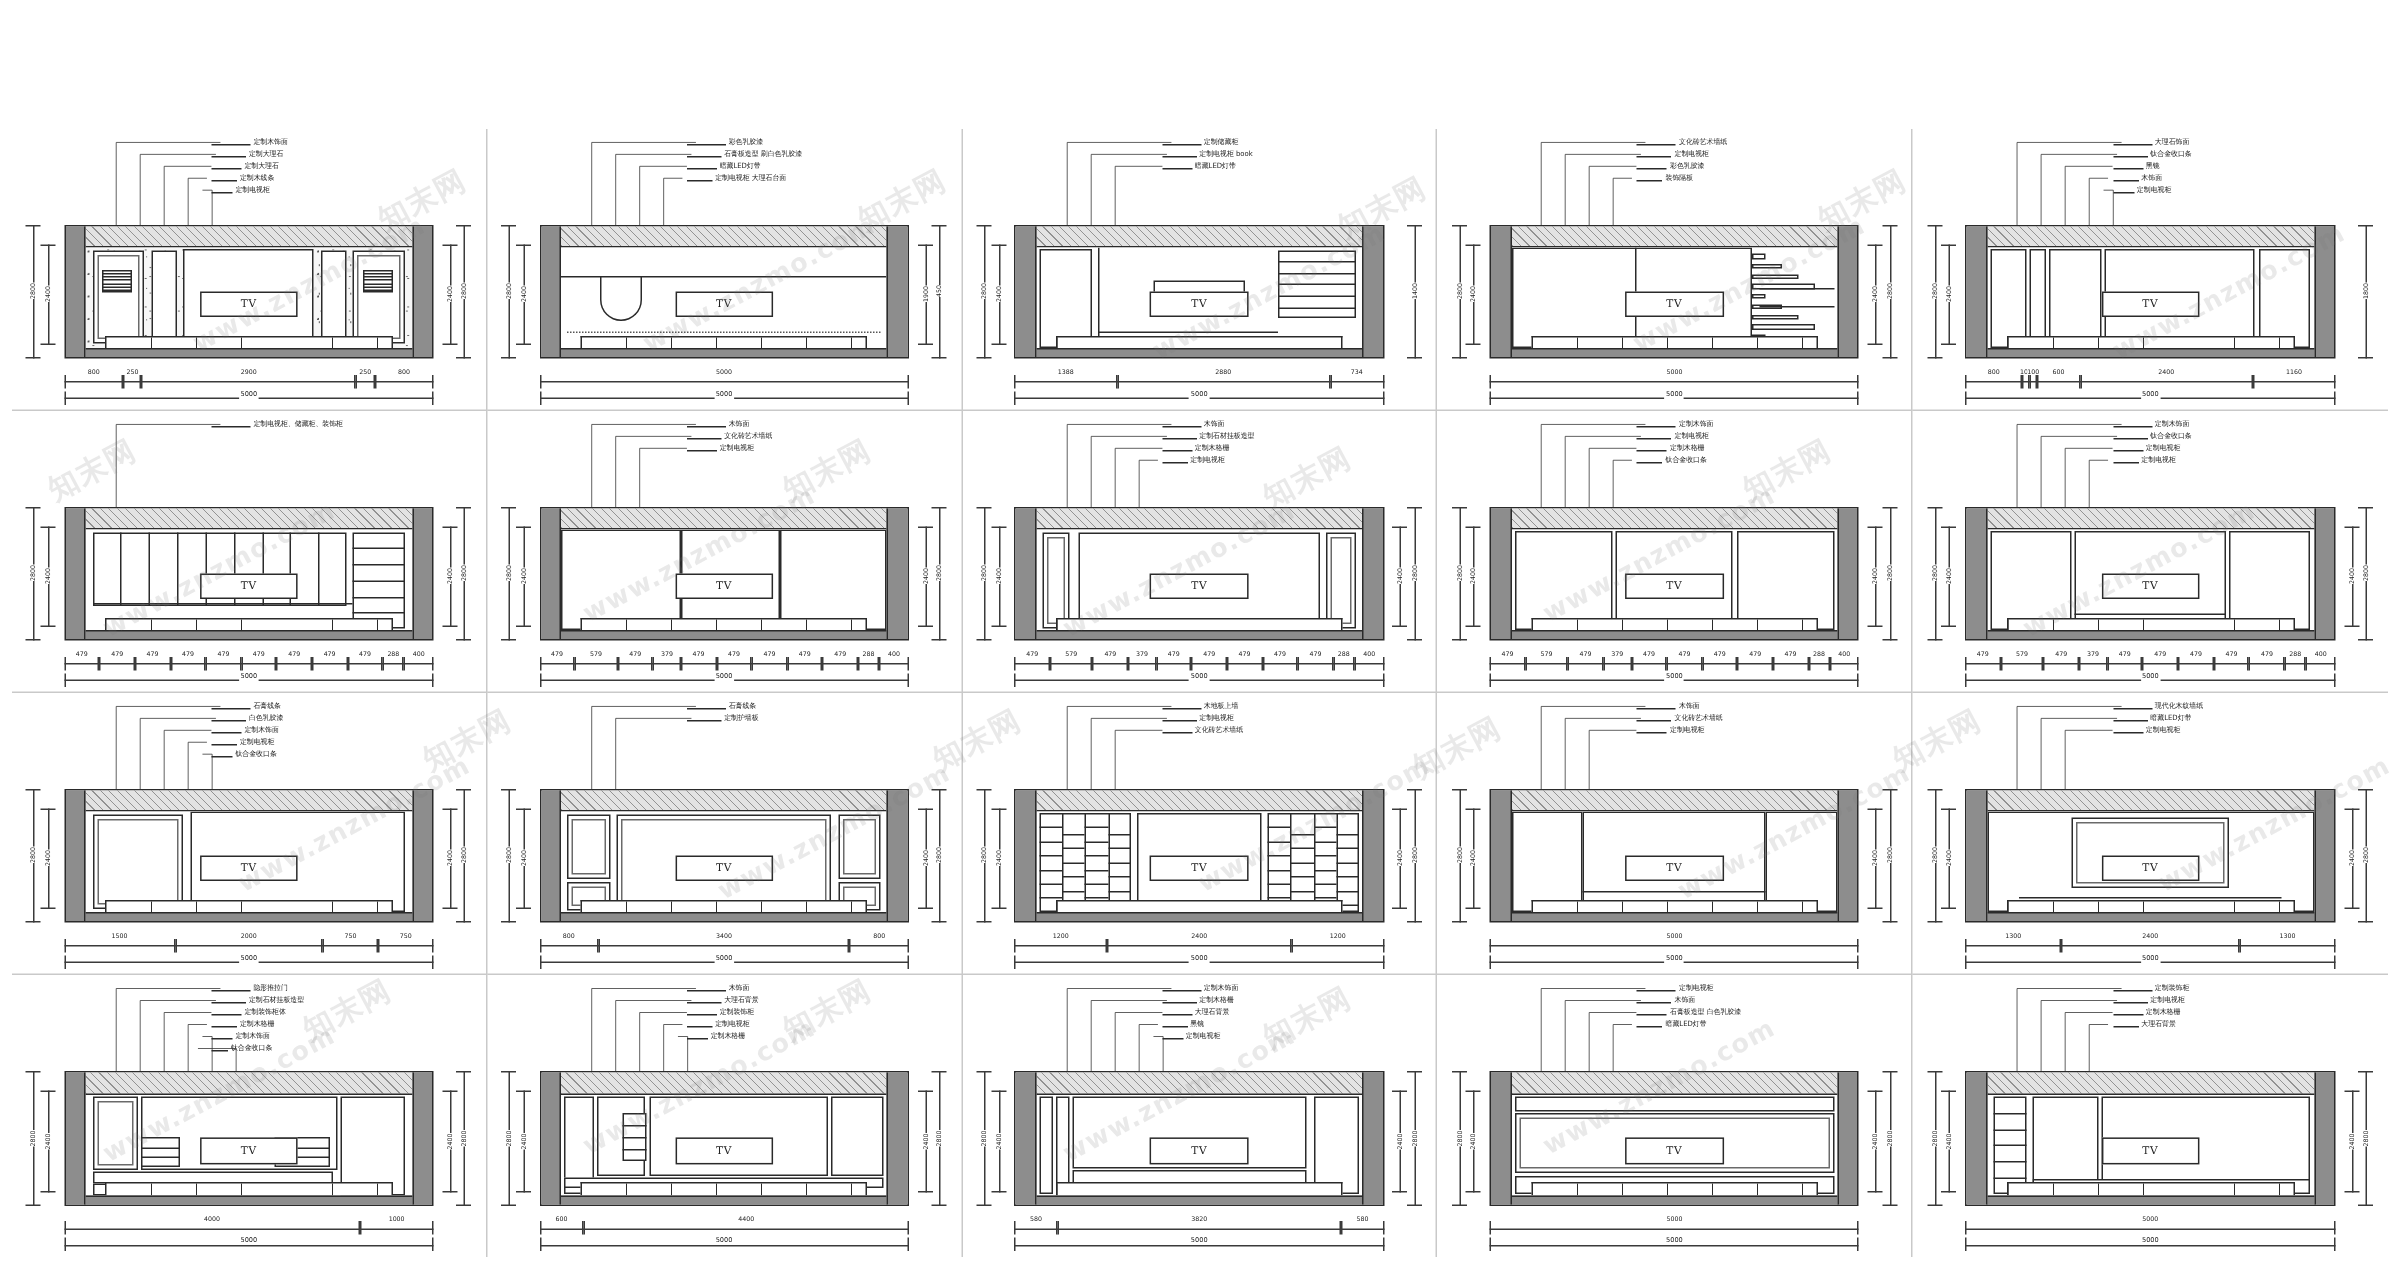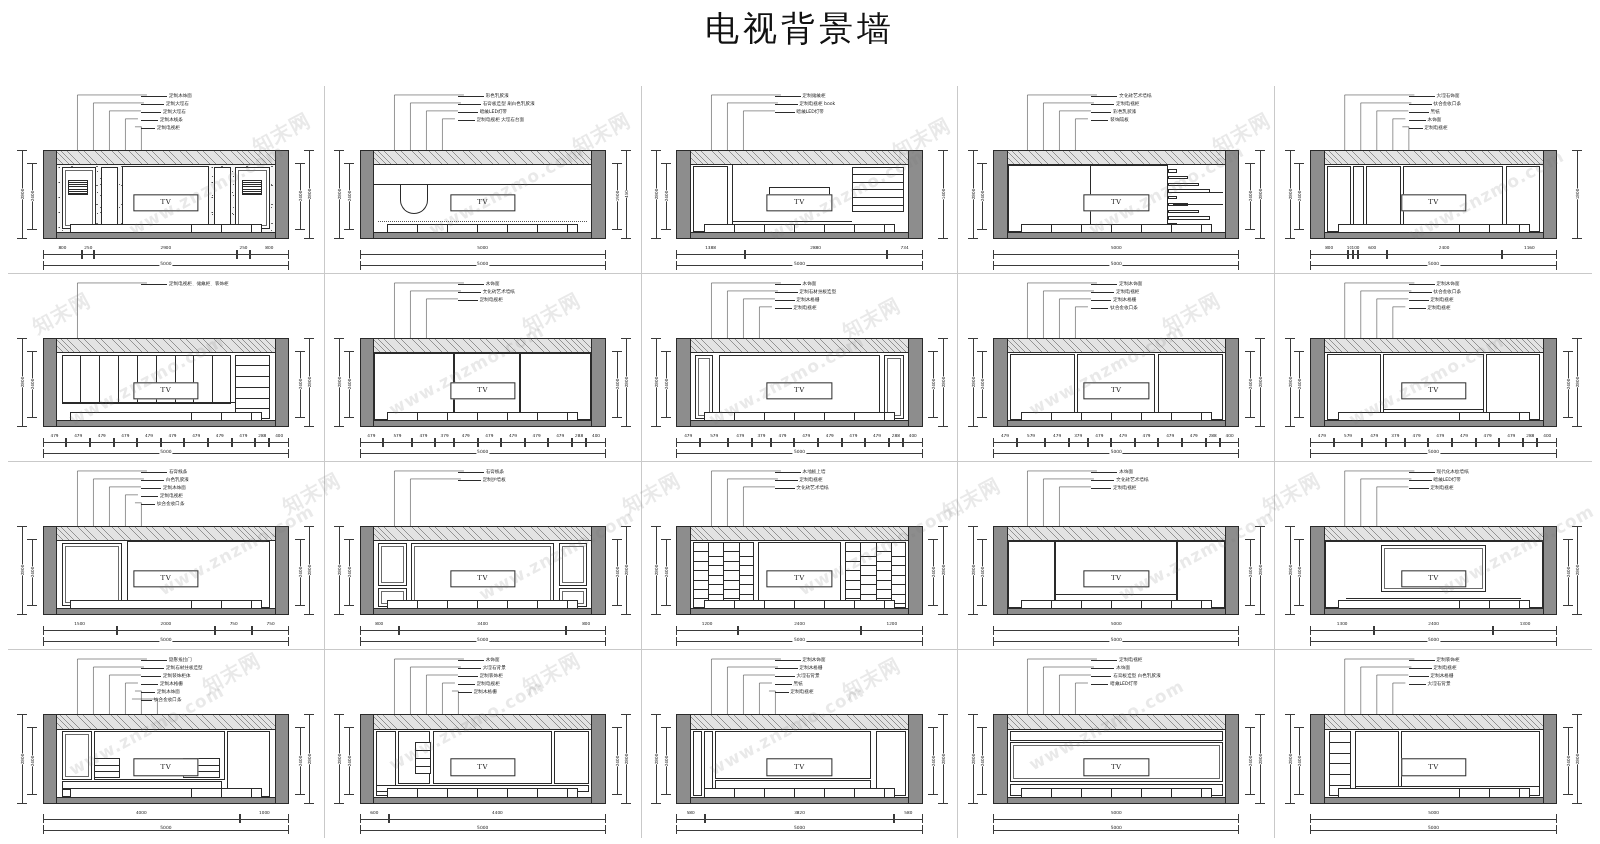--- a/index.html
+++ b/index.html
@@ -309,21 +309,20 @@
     letter-spacing: 1px;
     pointer-events:none; user-select:none;
     text-shadow: 0 0 2px rgba(200,200,200,.5);
   }
 </style>
 </head>
 <body>
 
 <div id="page">
 
-  <div id="page-title">电视背景墙</div>
 
   <div id="grid">
       <div class="cell">
         <div class="cell-inner">
           <div class="notes">
             <div class="note-row">
               <span class="note-dash" style="width: 26px;"></span>
               <span class="note-text">定制木饰面</span>
             </div>
             <div class="note-row">

